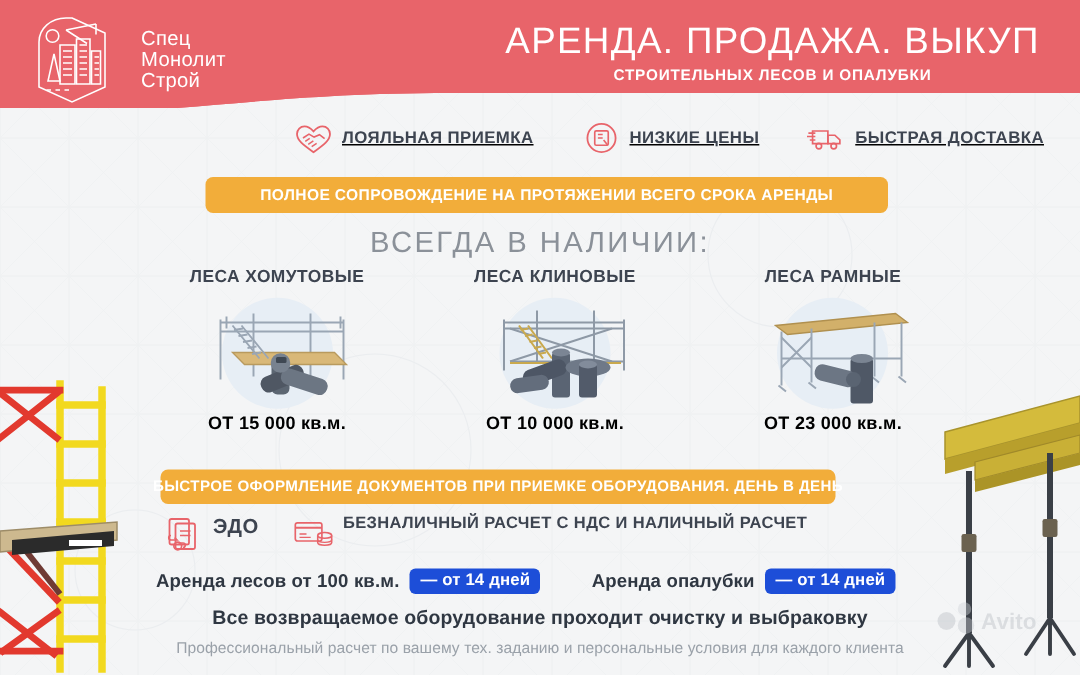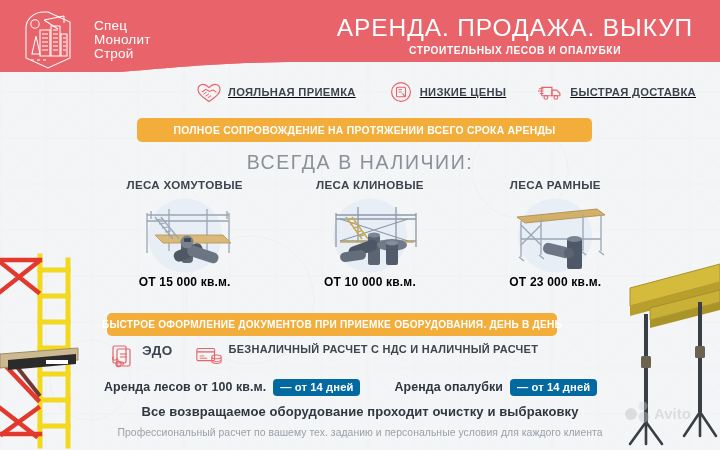--- a/index.html
+++ b/index.html
@@ -56,21 +56,21 @@
   
   .payrow{position:absolute;left:110px;top:343px;height:30px;display:flex;align-items:flex-start;}
   .pay-ico{width:28px;height:26px;flex:0 0 28px;display:flex;align-items:center;justify-content:center;}
   .edo-label{font-size:13.5px;font-weight:700;color:#3d4450;letter-spacing:.4px;margin-left:4px;margin-right:22px;}
   .pay-label{font-size:11px;font-weight:700;color:#3d4450;letter-spacing:.25px;margin-left:6px;white-space:nowrap;}
 
   
   .terms{position:absolute;left:104px;top:377px;width:528px;height:20px;display:flex;align-items:center;}
   .term{display:flex;align-items:center;}
   .term-text{font-size:12.4px;font-weight:700;color:#2f3742;letter-spacing:.1px;white-space:nowrap;}
-  .term-badge{background:#0369a1;color:#fff;font-size:11.2px;font-weight:700;border-radius:4px;
+  .term-badge{background:#1d4ed8;color:#fff;font-size:11.2px;font-weight:700;border-radius:4px;
     padding:2.5px 7px;margin-left:7px;white-space:nowrap;letter-spacing:.1px;}
   .term-gap{width:34px;}
 
   
   .line-clean{position:absolute;left:0;top:404px;width:720px;text-align:center;
     font-size:13px;font-weight:700;color:#2f3742;letter-spacing:.1px;}
   .line-prof{position:absolute;left:0;top:427px;width:720px;text-align:center;
     font-size:10.4px;font-weight:400;color:#9aa1a9;letter-spacing:.05px;}
 
   

